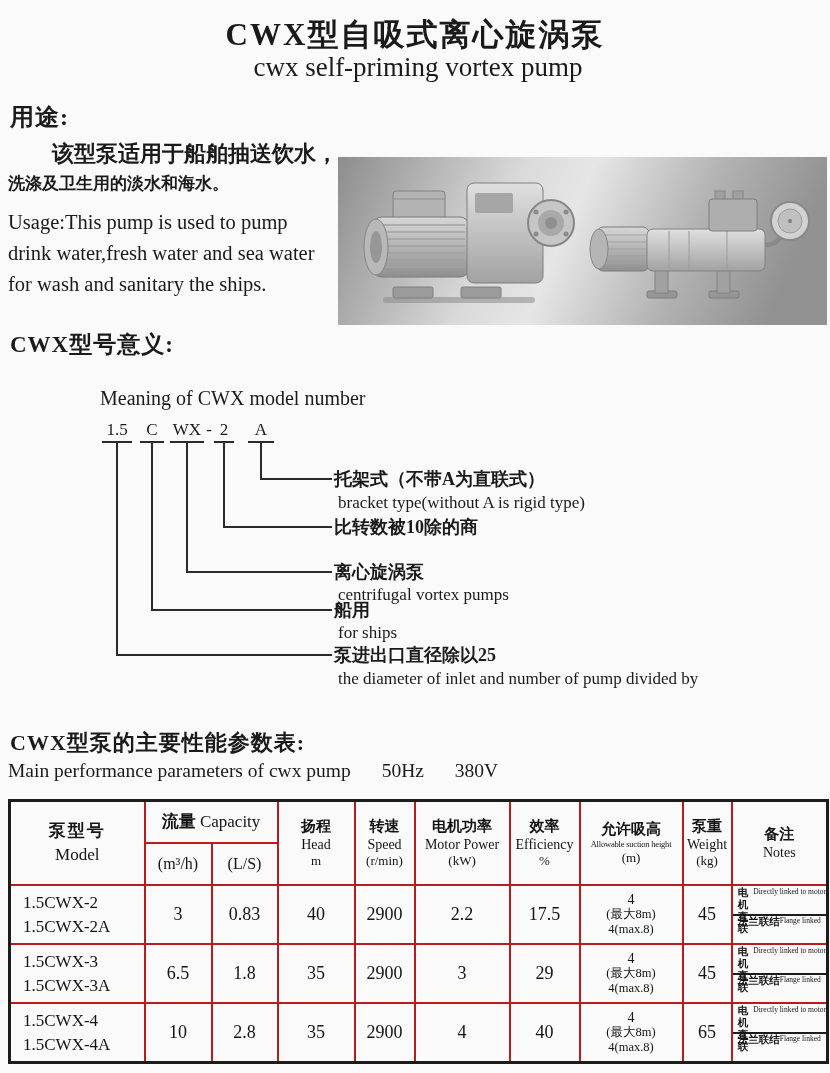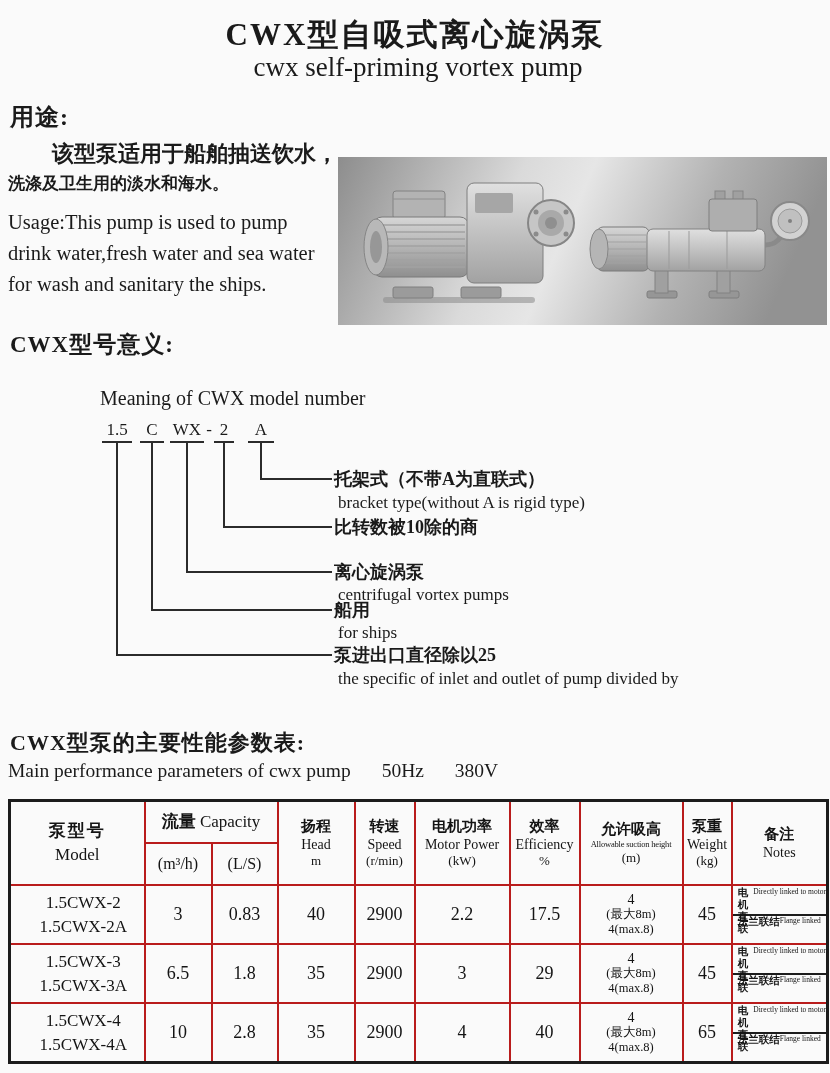--- a/index.html
+++ b/index.html
@@ -62,21 +62,21 @@
   .h-en{font-size:14px;line-height:17px;}
   .h-en-sm{font-size:8.5px;line-height:11px;white-space:nowrap;letter-spacing:-0.2px;}
   .h-unit{font-size:13px;line-height:16px;}
   .th-model .h-zh{font-size:17px;line-height:24px;letter-spacing:2px;}
   .th-model .h-en{font-size:17px;line-height:24px;}
   .th-capacity{font-size:17px;}
   .th-capacity .h-zh{display:inline;font-size:17px;}
   .th-capacity .h-en{display:inline;font-size:17px;}
   .th-sub{font-size:16px;}
   .td-model{text-align:left;}
-  .td-model div{padding-left:12px;font-size:17px;line-height:24px;text-align:center;}
+  .td-model div{padding-left:12px;font-size:17px;line-height:24px;}
   .td-num{font-size:18px;}
   .td-suction div{line-height:15px;}
   .suction-main{font-size:14px;}
   .suction-sub{font-size:12.5px;}
   .td-notes{padding:0;}
   .note-half{height:27px;display:flex;flex-direction:row;justify-content:center;}
   .note-half.top{border-bottom:2px solid #1c1c1c;}
   .note-zh{font-size:10.5px;font-weight:700;line-height:12px;}
   .note-en{font-size:7.5px;line-height:9px;white-space:nowrap;}
 </style>
@@ -205,21 +205,21 @@
     </svg>
 
     <div class="abs dm-label-zh" style="top:82px;">托架式（不带A为直联式）</div>
     <div class="abs dm-label-en" style="top:108px;">bracket type(without A is rigid type)</div>
     <div class="abs dm-label-zh" style="top:130px;">比转数被10除的商</div>
     <div class="abs dm-label-zh" style="top:175px;">离心旋涡泵</div>
     <div class="abs dm-label-en" style="top:200px;">centrifugal vortex pumps</div>
     <div class="abs dm-label-zh" style="top:213px;">船用</div>
     <div class="abs dm-label-en" style="top:238px;">for ships</div>
     <div class="abs dm-label-zh" style="top:258px;">泵进出口直径除以25</div>
-    <div class="abs dm-label-en" style="top:284px;">the specific of inlet and outlet of pump divided by</div>
+    <div class="abs dm-label-en" style="top:284px;">the diameter of inlet and number of pump divided by</div>
   </div>
 
   <div class="abs perf-heading-zh">CWX型泵的主要性能参数表:</div>
   <div class="abs perf-heading-en">
     <span>Main performance parameters of cwx pump</span>
     <span class="spec">50Hz</span>
     <span class="spec">380V</span>
   </div>
 
   <table class="perf-table">

